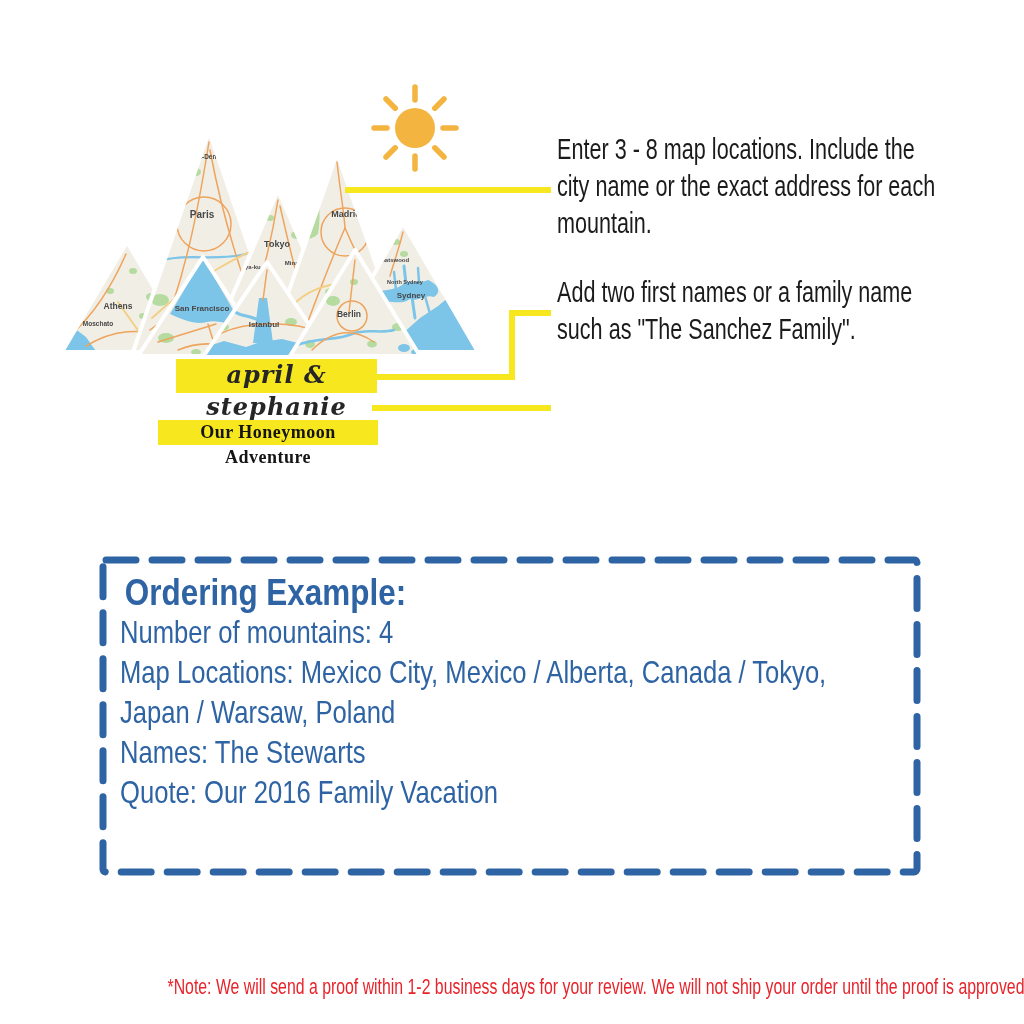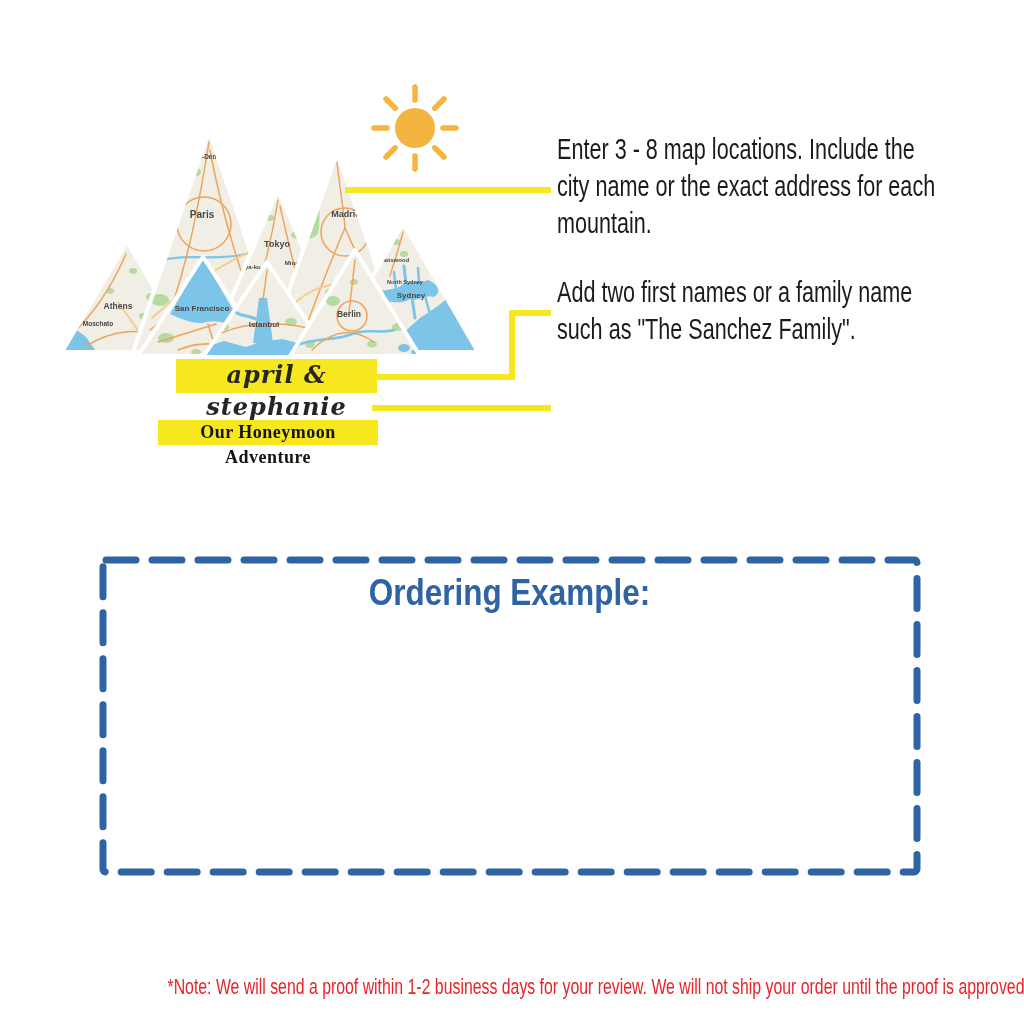--- a/index.html
+++ b/index.html
@@ -43,21 +43,21 @@
       font-family:"Liberation Serif",serif;font-weight:700;font-size:18px;
       letter-spacing:0.5px;color:#141414;}
 
   
   .ann{position:absolute;left:557px;color:#1b1b1b;}
   .ann1{top:130px;} .ann2{top:273px;} .ann3{top:388px;}
   .ann-line{font-size:30px;line-height:37px;white-space:nowrap;
       transform:scaleX(0.72);transform-origin:0 50%;}
 
   
-  .obox-title{position:absolute;left:100px;top:572px;width:820px;text-align:center;
+  .obox-title{position:absolute;left:100px;top:572px;width:820px;
       color:var(--brand-blue);font-weight:700;font-size:37px;}
   .cond-c{display:inline-block;white-space:nowrap;transform:scaleX(0.85);transform-origin:50% 50%;}
   .obox-body{position:absolute;left:120px;top:612px;}
   .box-line{font-size:32px;line-height:40px;white-space:nowrap;color:var(--brand-blue);
       transform:scaleX(0.8);transform-origin:0 50%;}
 
   
   .footnote{position:absolute;left:0;top:974px;width:1024px;text-align:center;color:var(--note-red);font-size:22px;}
   .footnote span{display:inline-block;white-space:nowrap;transform:scaleX(0.72);transform-origin:50% 50%;}
 </style>
@@ -296,18 +296,25 @@
       <div class="ann-line">mountain.</div>
     </div>
   <div class="ann ann2">
       <div class="ann-line">Add two first names or a family name</div>
       <div class="ann-line">such as "The Sanchez Family".</div>
     </div>
 
   <div class="obox-title">
     <span class="cond-c">Ordering Example:</span>
   </div>
+  <div class="obox-body">
+      <div class="box-line">Number of mountains: 4</div>
+      <div class="box-line">Map Locations: Mexico City, Mexico / Alberta, Canada / Tokyo,</div>
+      <div class="box-line">Japan / Warsaw, Poland</div>
+      <div class="box-line">Names: The Stewarts</div>
+      <div class="box-line">Quote: Our 2016 Family Vacation</div>
+    </div>
 
   <div class="footnote">
     <span>*Note: We will send a proof within 1-2 business days for your review. We will not ship your order until the proof is approved.</span>
   </div>
 
 </div>
 
 </body></html>

